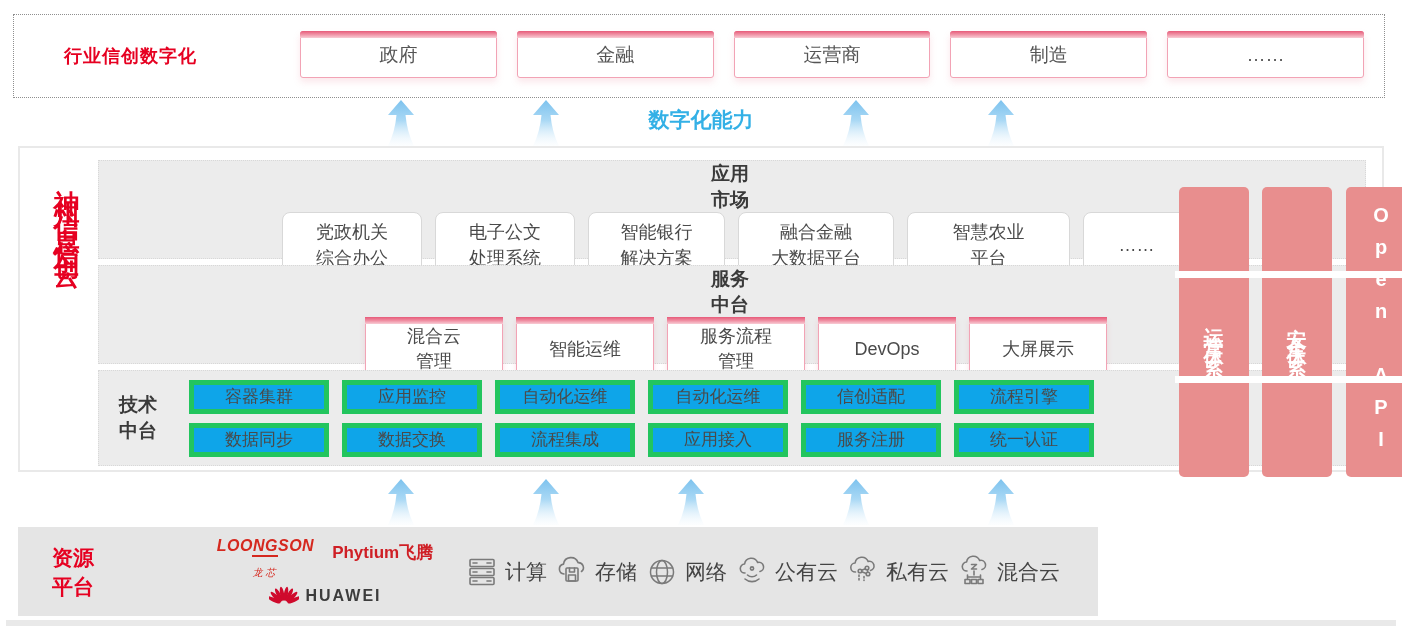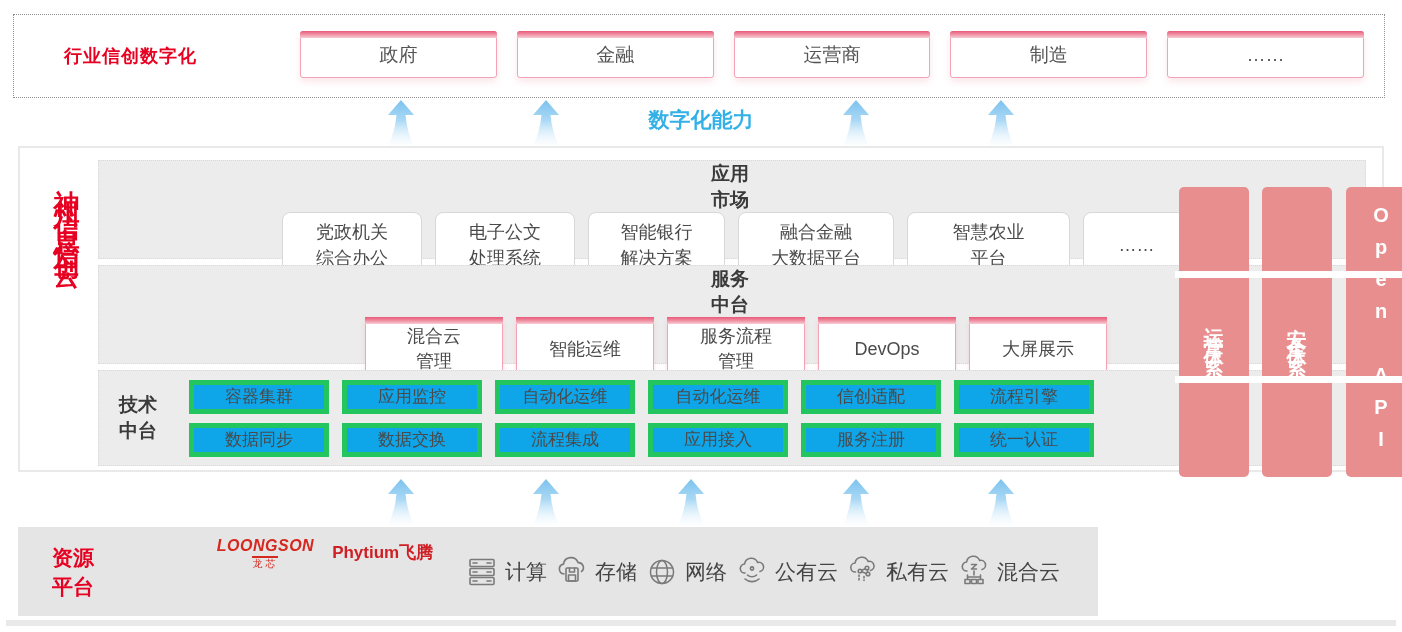--- a/index.html
+++ b/index.html
@@ -67,21 +67,21 @@
   
   .resources{position:absolute;left:18px;top:527px;width:1080px;height:89px;
              background:#e5e5e5;border:2px solid #e5e5e5;box-sizing:border-box;}
   .res-label{position:absolute;left:32px;top:50%;transform:translateY(-50%);
              font-size:21px;font-weight:bold;color:#e60021;line-height:1.4;white-space:pre-line;}
   .vendors{position:absolute;left:180px;top:9px;width:250px;text-align:center;}
   .vendor-row{display:flex;align-items:flex-start;justify-content:center;gap:18px;}
   .loongson{display:inline-block;text-align:center;line-height:1;}
   .loongson-en{font-style:italic;font-weight:900;font-size:16px;color:#d5281e;display:block;letter-spacing:.5px;}
   .loongson-cn{display:inline-block;font-size:10px;color:#d5281e;letter-spacing:3px;
-               border-top:2px solid #d5281e;padding-top:1px;margin-top:1px;}
+               border-top:2px solid #d5281e;padding-top:11px;margin-top:1px;font-style:italic;}
   .phytium{font-weight:bold;font-size:17px;color:#cf1f25;margin-top:3px;}
   .huawei{margin-top:5px;display:flex;align-items:center;justify-content:center;gap:7px;}
   .huawei-text{font-size:16px;font-weight:bold;color:#3c3c3c;letter-spacing:2px;}
   .res-items{position:absolute;left:445px;right:36px;top:0;bottom:0;
              display:flex;align-items:center;justify-content:space-between;}
   .res-item{display:flex;align-items:center;gap:6px;}
   .res-item svg{width:34px;height:34px;display:block;}
   .res-item-label{font-size:21px;color:#444;}
 
   .bottom-strip{position:absolute;left:6px;top:620px;width:1390px;height:6px;background:#e9e9e9;}
@@ -285,20 +285,35 @@
     <div class="res-label">资源
 平台</div>
 
     <div class="vendors">
       <div class="vendor-row">
         <span class="loongson">
           <span class="loongson-en">LOONGSON</span>
           <span class="loongson-cn">龙芯</span>
         </span>
         <span class="phytium">Phytium飞腾</span>
+      </div>
+      <div class="huawei">
+        <svg width="30" height="24" viewBox="-2 -2 36 30" xmlns="http://www.w3.org/2000/svg">
+          <g fill="#cf0a2c">
+            <ellipse cx="16" cy="10" rx="2.5" ry="9" transform="rotate(-64 16 24)"></ellipse>
+            <ellipse cx="16" cy="10" rx="2.5" ry="9" transform="rotate(-46 16 24)"></ellipse>
+            <ellipse cx="16" cy="10" rx="2.5" ry="9" transform="rotate(-28 16 24)"></ellipse>
+            <ellipse cx="16" cy="10" rx="2.5" ry="9" transform="rotate(-10 16 24)"></ellipse>
+            <ellipse cx="16" cy="10" rx="2.5" ry="9" transform="rotate(10 16 24)"></ellipse>
+            <ellipse cx="16" cy="10" rx="2.5" ry="9" transform="rotate(28 16 24)"></ellipse>
+            <ellipse cx="16" cy="10" rx="2.5" ry="9" transform="rotate(46 16 24)"></ellipse>
+            <ellipse cx="16" cy="10" rx="2.5" ry="9" transform="rotate(64 16 24)"></ellipse>
+          </g>
+        </svg>
+        <span class="huawei-text">HUAWEI</span>
       </div>
     </div>
 
     <div class="res-items">
 
         <div class="res-item">
           <span>
             <svg viewBox="0 0 34 34" fill="none" stroke="#7a7a7a" stroke-width="1.6" stroke-linecap="round" stroke-linejoin="round" xmlns="http://www.w3.org/2000/svg">
     <rect x="5" y="4.5" width="24" height="7" rx="1"></rect>
               <line x1="8" y1="8" x2="12" y2="8"></line>

